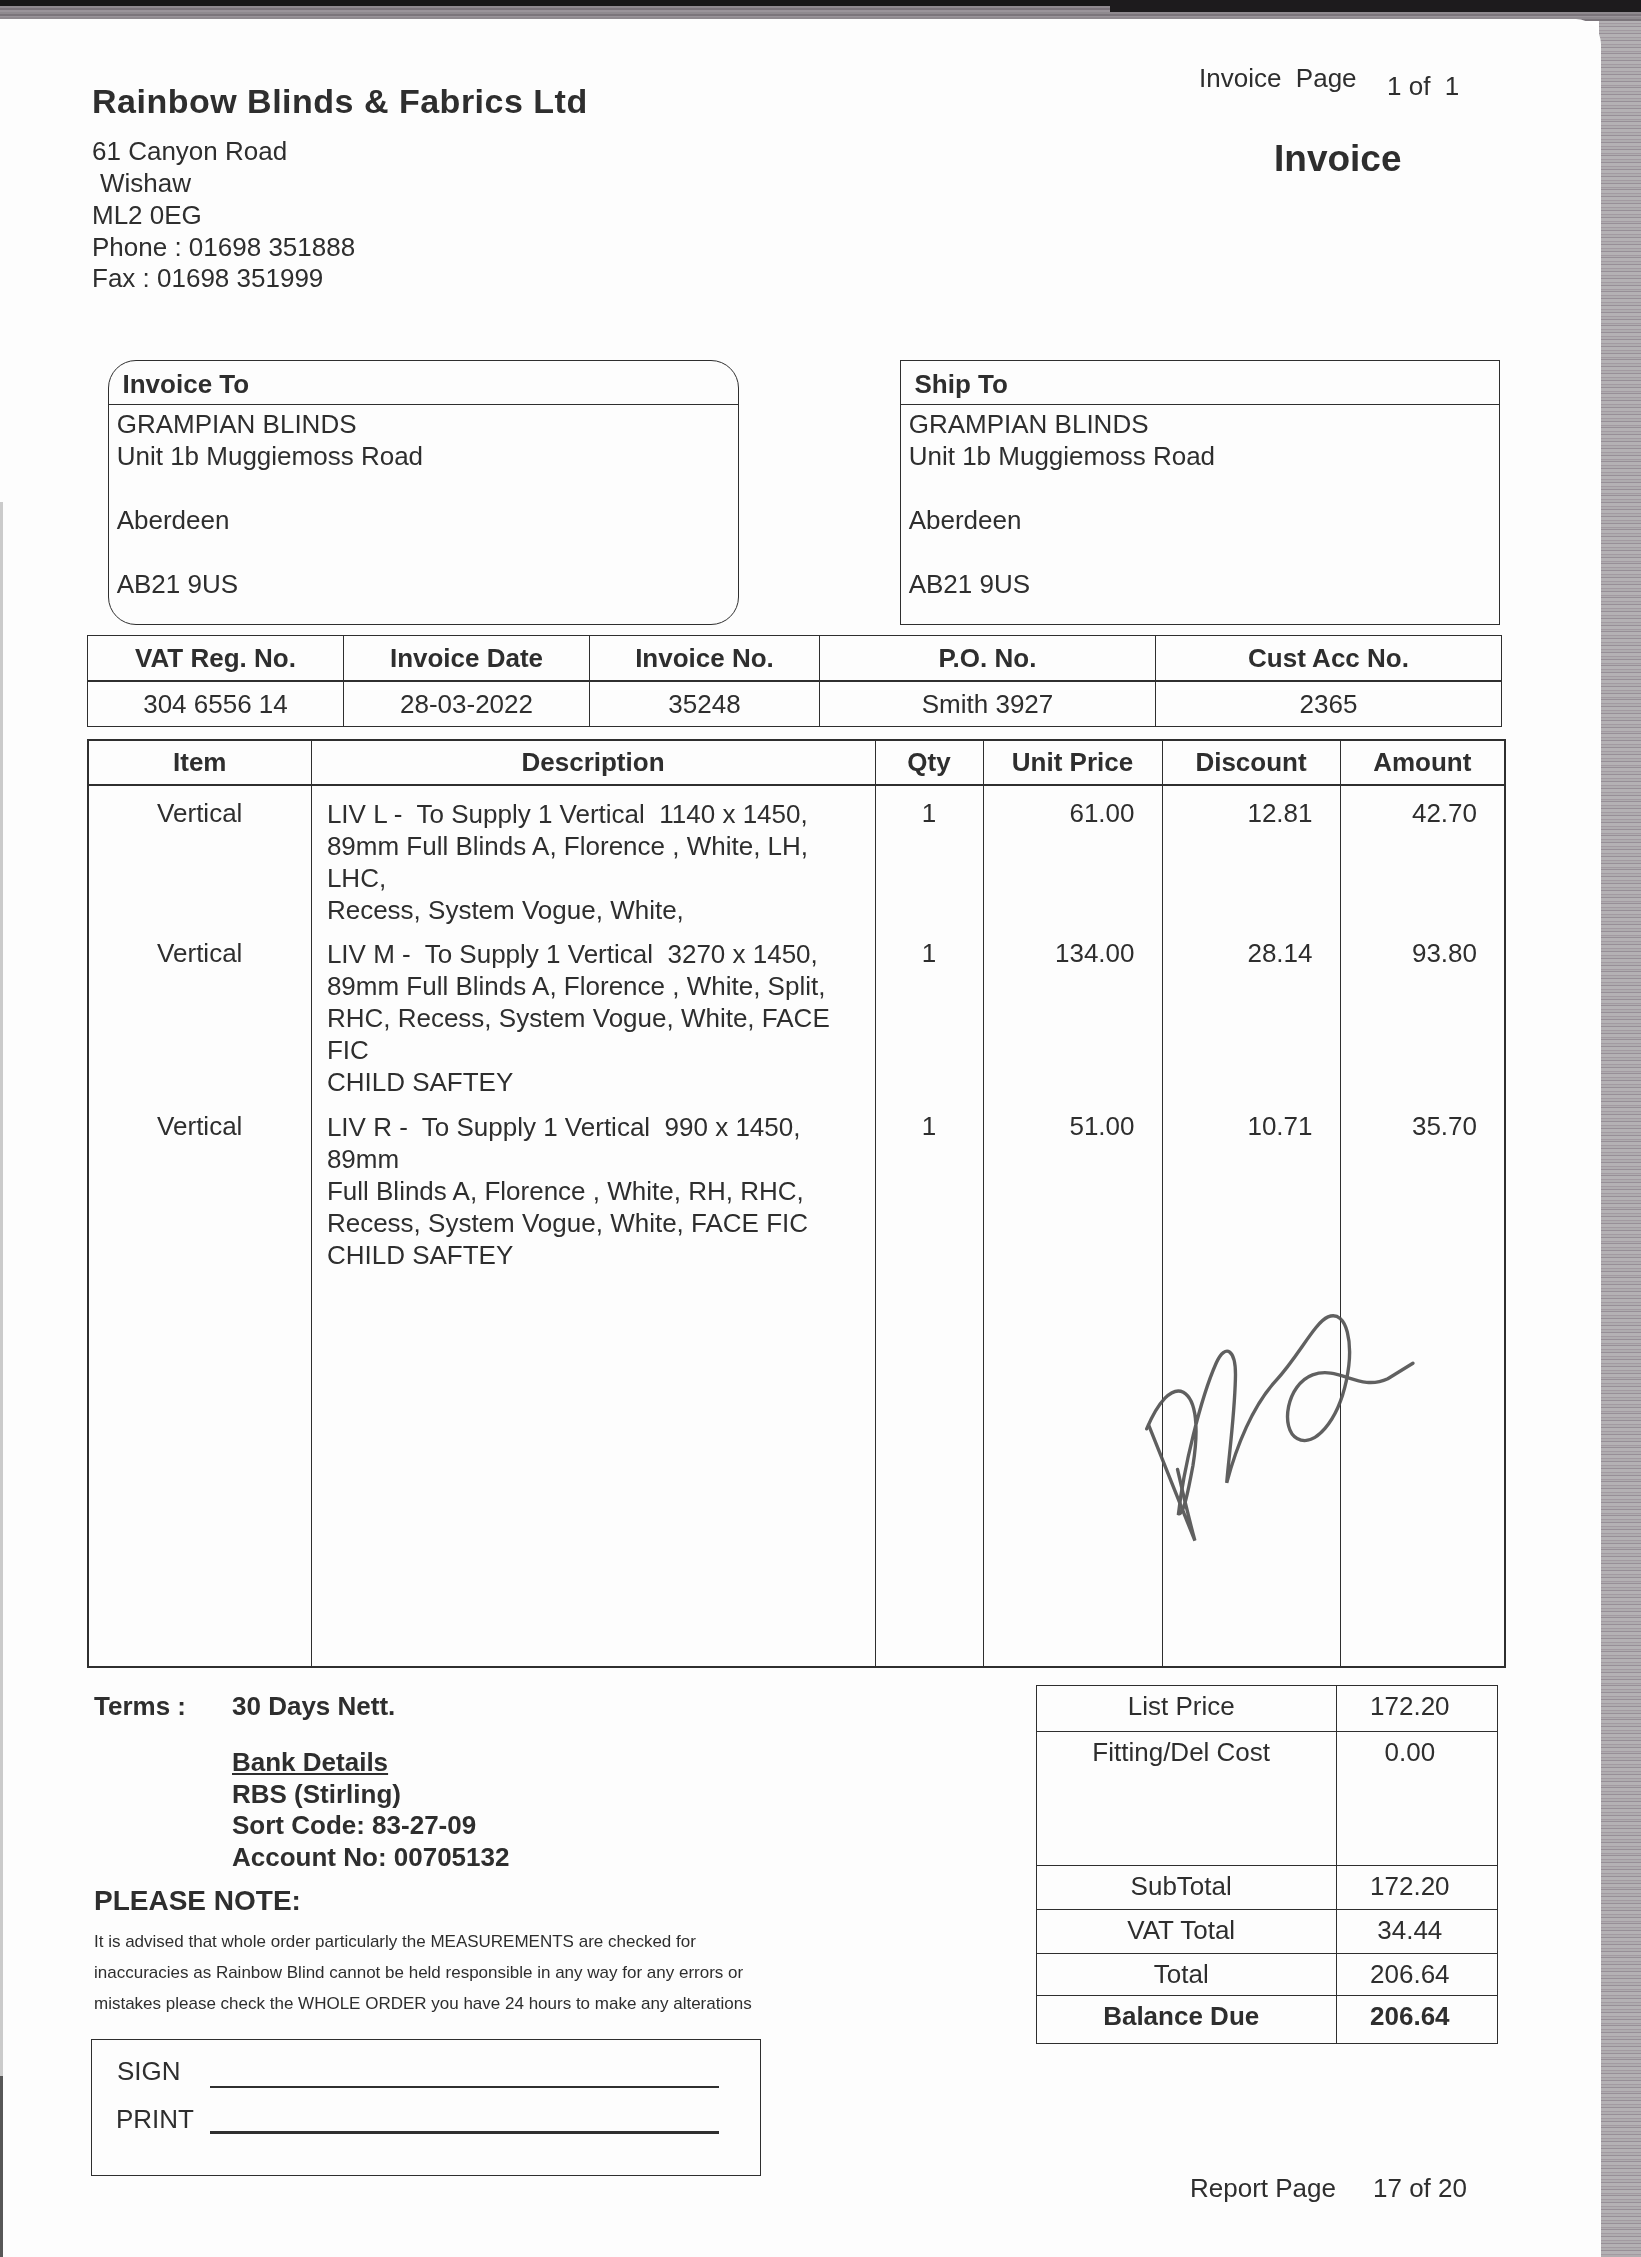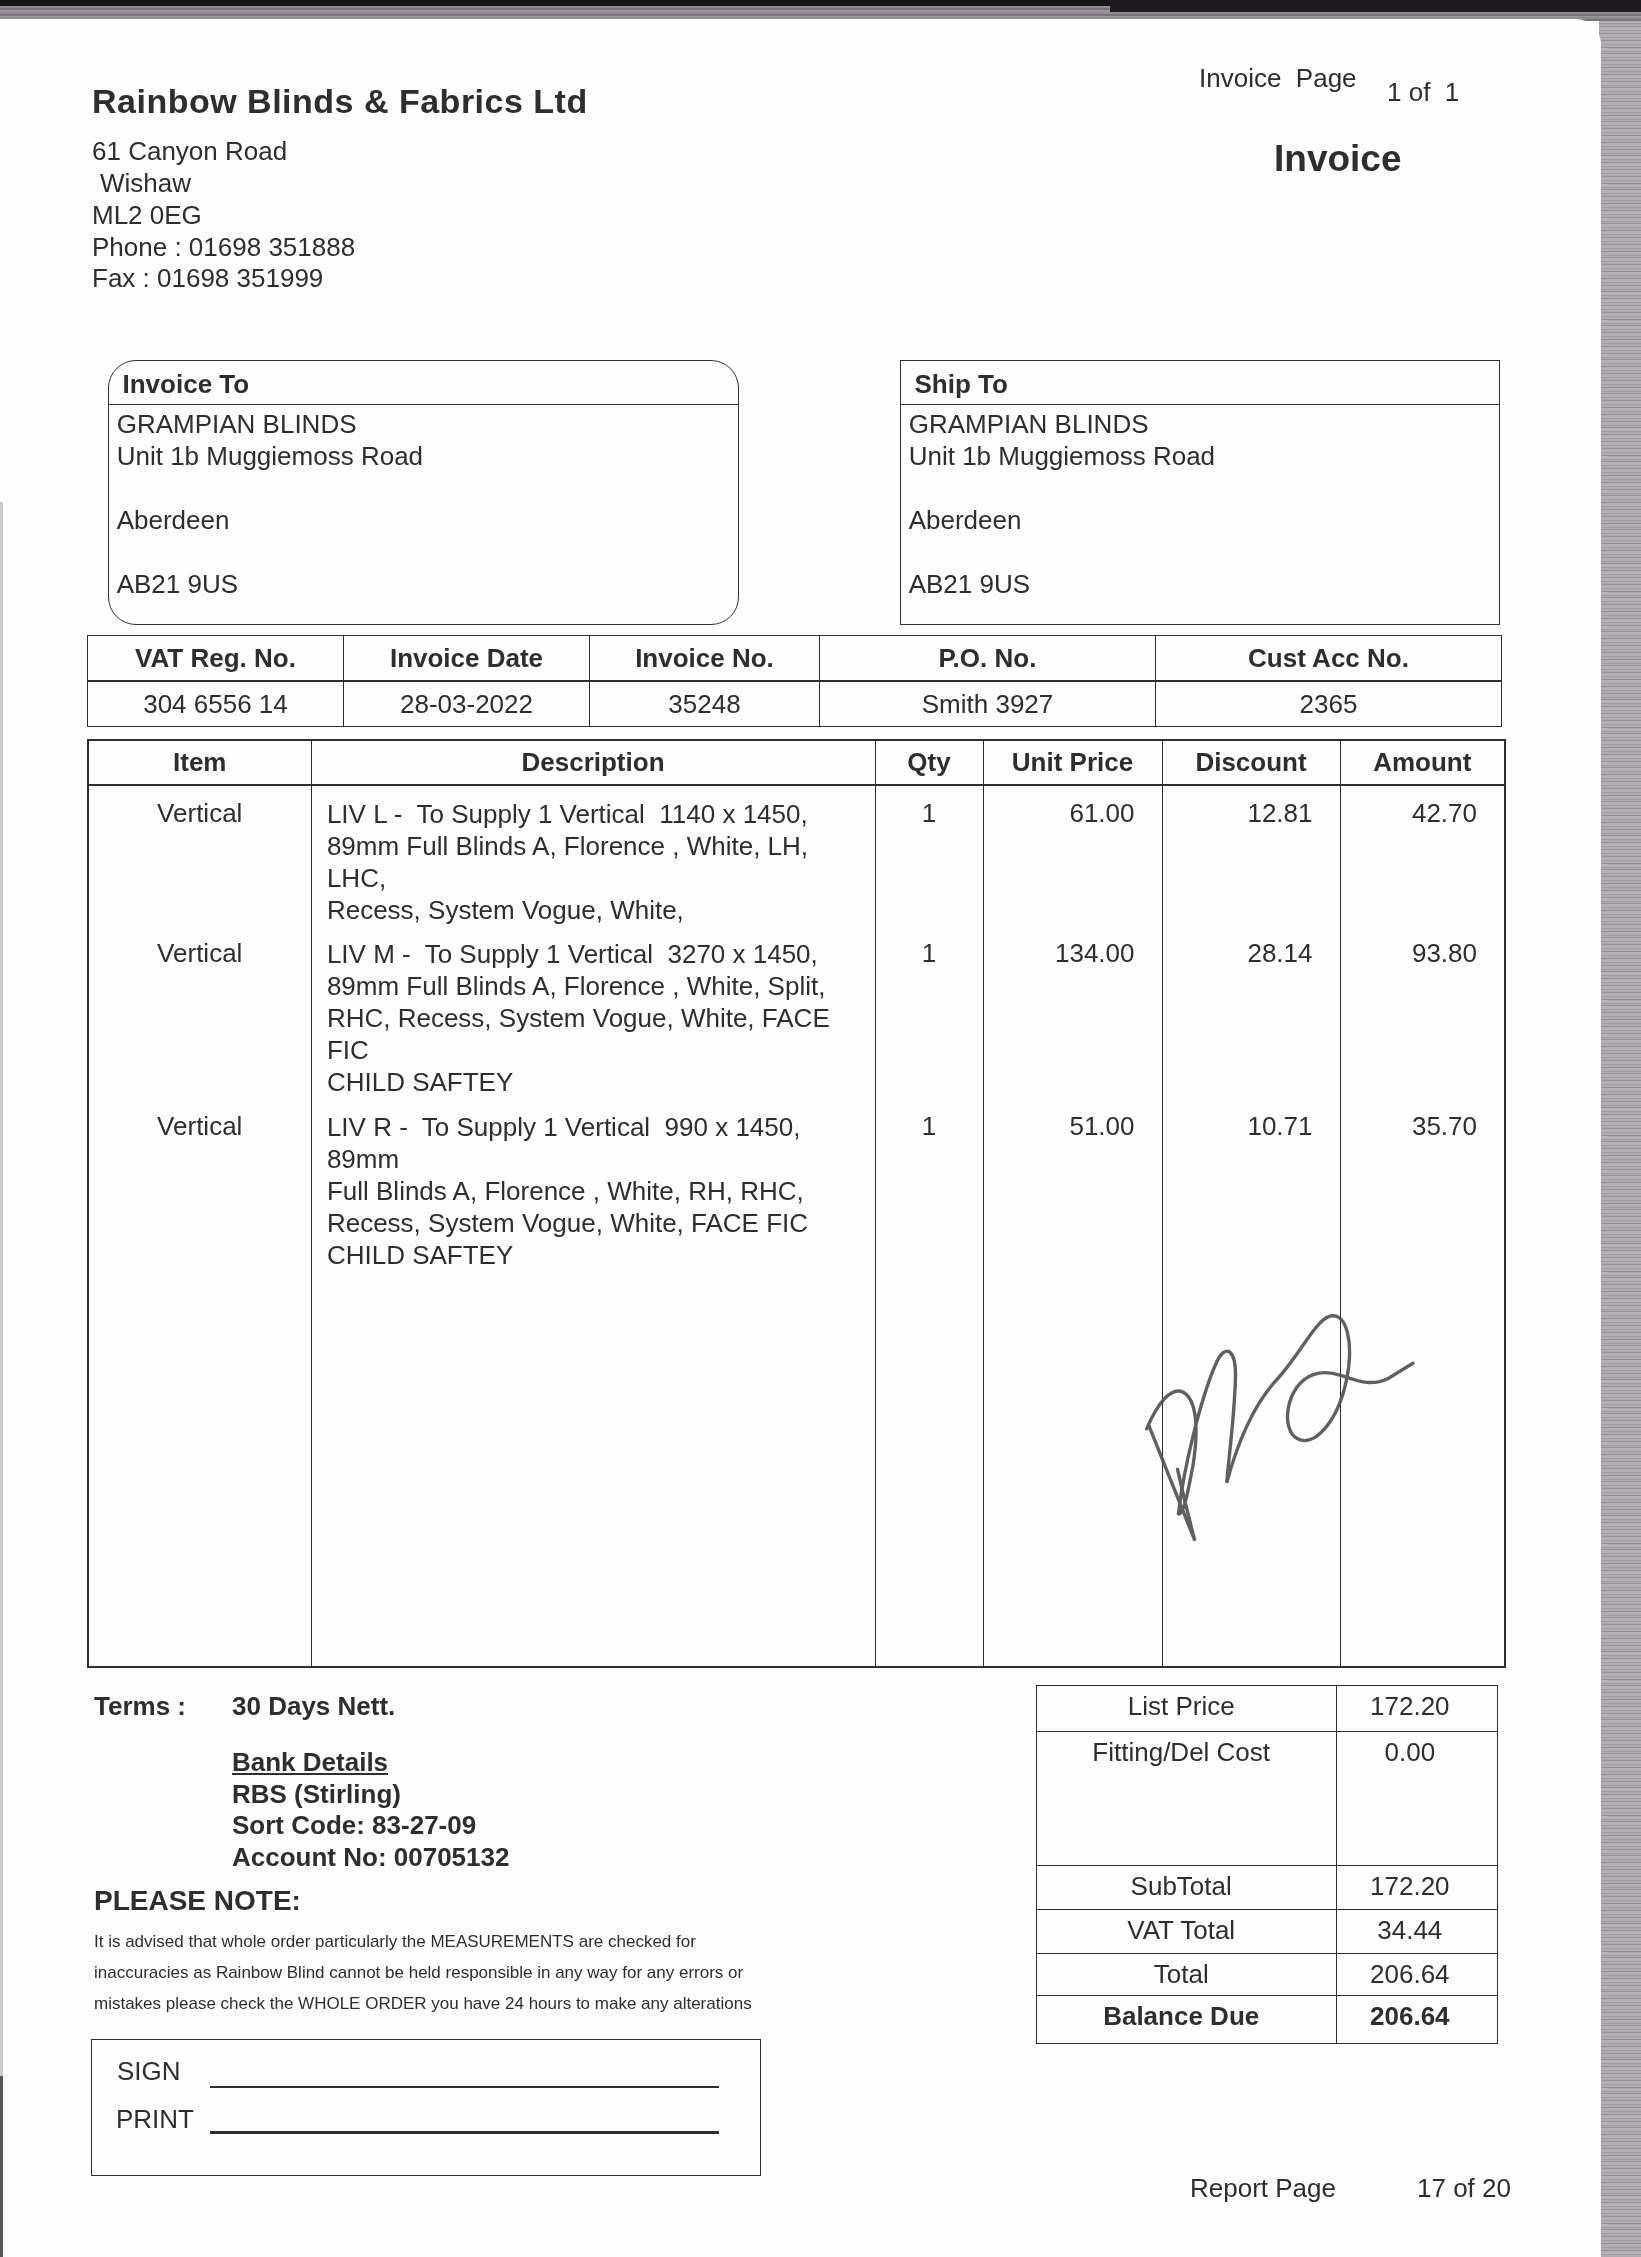--- a/index.html
+++ b/index.html
@@ -76,21 +76,21 @@
 <div class="abs scan-left-dark"></div>
 
 <div class="t company" style="left:92px;top:85px;">Rainbow Blinds &amp; Fabrics Ltd</div>
 <div class="t" style="left:92px;top:135px;">61 Canyon Road</div>
 <div class="t" style="left:100px;top:167px;">Wishaw</div>
 <div class="t" style="left:92px;top:199px;">ML2 0EG</div>
 <div class="t" style="left:92px;top:231px;">Phone : 01698 351888</div>
 <div class="t" style="left:92px;top:262px;">Fax : 01698 351999</div>
 
 <div class="t" style="left:1199px;top:62px;">Invoice  Page</div>
-<div class="t" style="left:1387px;top:76px;text-align:center;">1 of  1</div>
+<div class="t" style="left:1387px;top:70px;text-align:center;">1 of  1</div>
 <div class="t invtitle" style="left:1274px;top:143px;">Invoice</div>
 
 <div class="addrbox" style="left:108px;top:360px;width:629px;height:263px;border-radius:28px;">
   <div class="hd">Invoice To</div>
   <div class="bd">
     <div>GRAMPIAN BLINDS</div>
     <div>Unit 1b Muggiemoss Road</div>
     <div></div>
     <div>Aberdeen</div>
     <div></div>
@@ -249,14 +249,14 @@
 inaccuracies as Rainbow Blind cannot be held responsible in any way for any errors or
 mistakes please check the WHOLE ORDER you have 24 hours to make any alterations</div>
 
 <div class="abs signbox"></div>
 <div class="t" style="left:117px;top:2055px;">SIGN</div>
 <div class="sigline" style="left:210px;top:2086px;width:509px;height:1.9px;"></div>
 <div class="t" style="left:116px;top:2103px;">PRINT</div>
 <div class="sigline" style="left:210px;top:2131px;width:509px;height:2.9px;"></div>
 
 <div class="t" style="left:1190px;top:2172px;">Report Page</div>
-<div class="t" style="left:1373px;top:2172px;margin-left:44px;">17 of 20</div>
+<div class="t" style="left:1373px;top:2172px;">17 of 20</div>
 
 
 </body></html>

